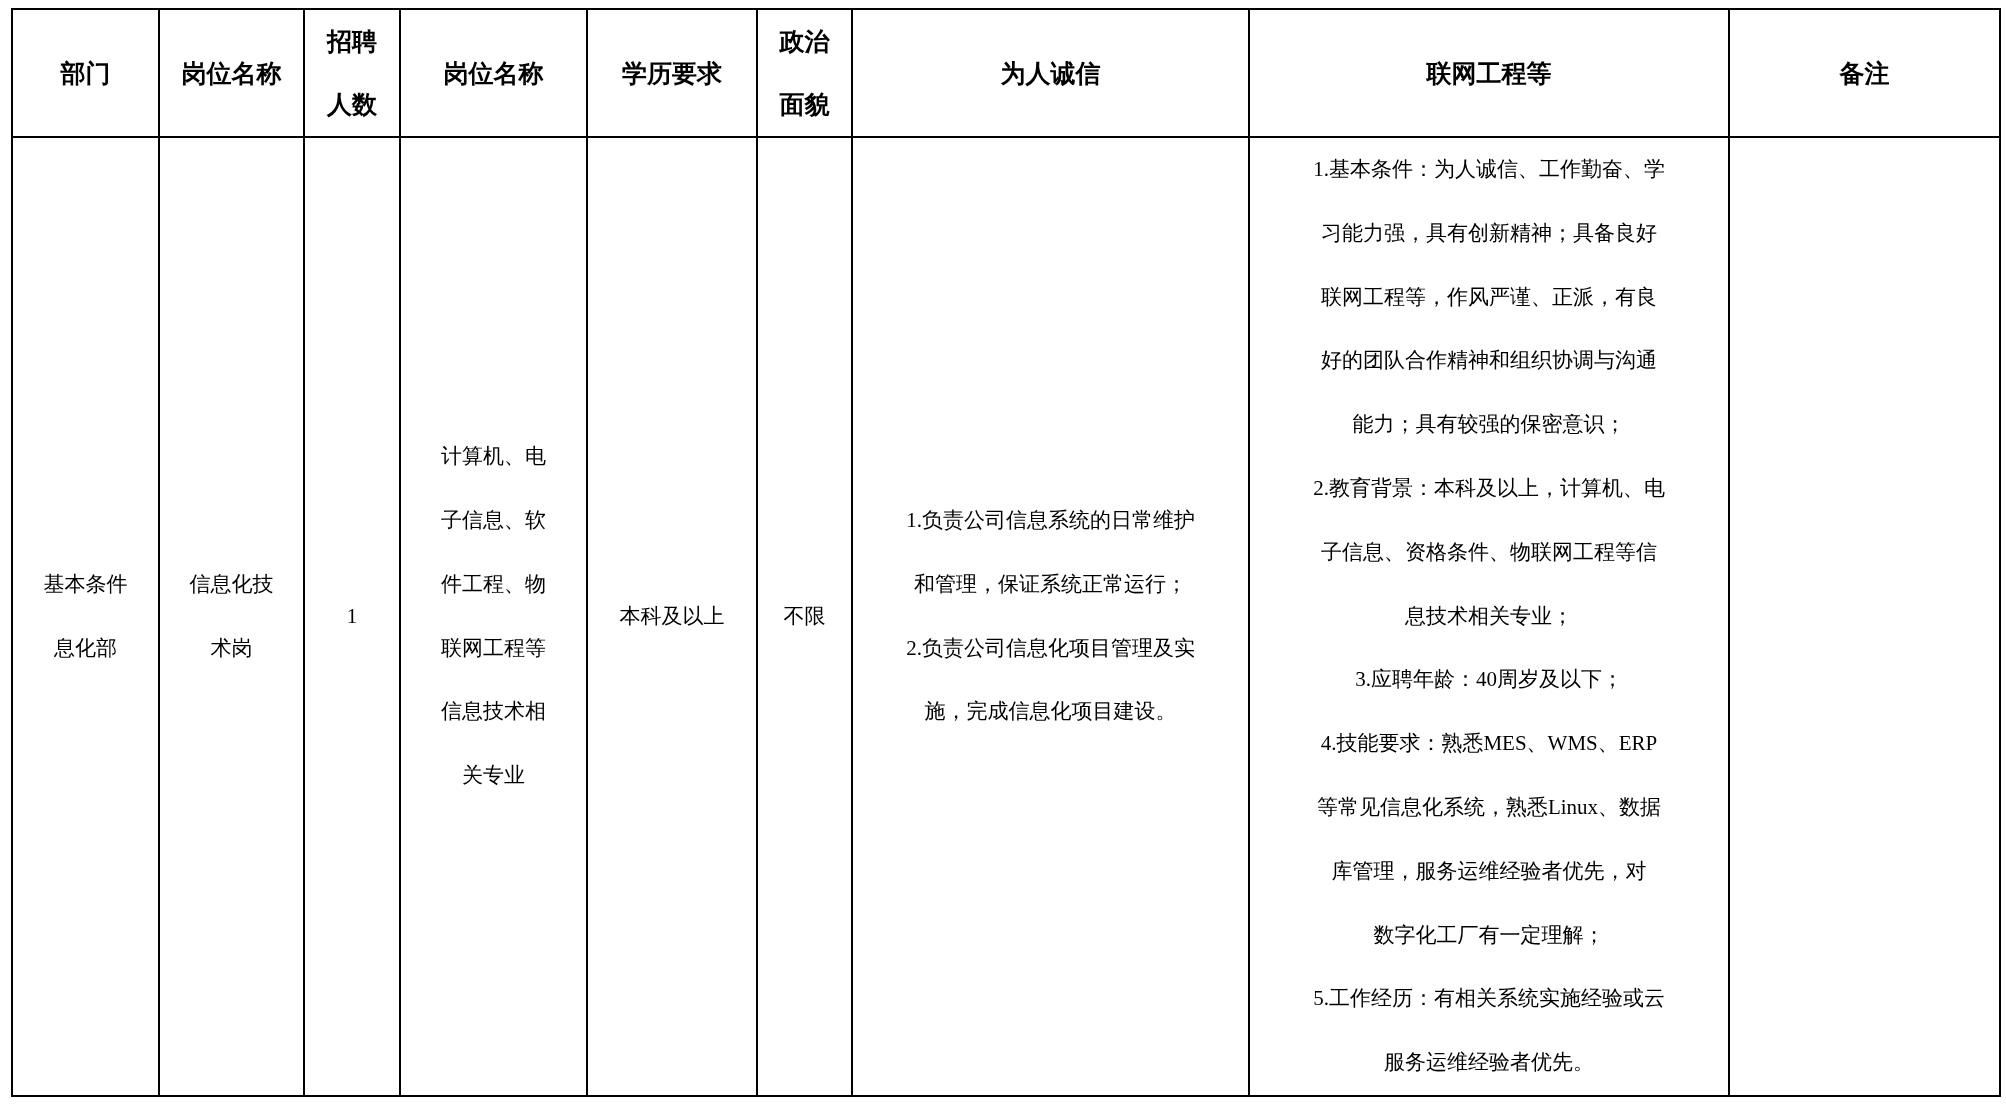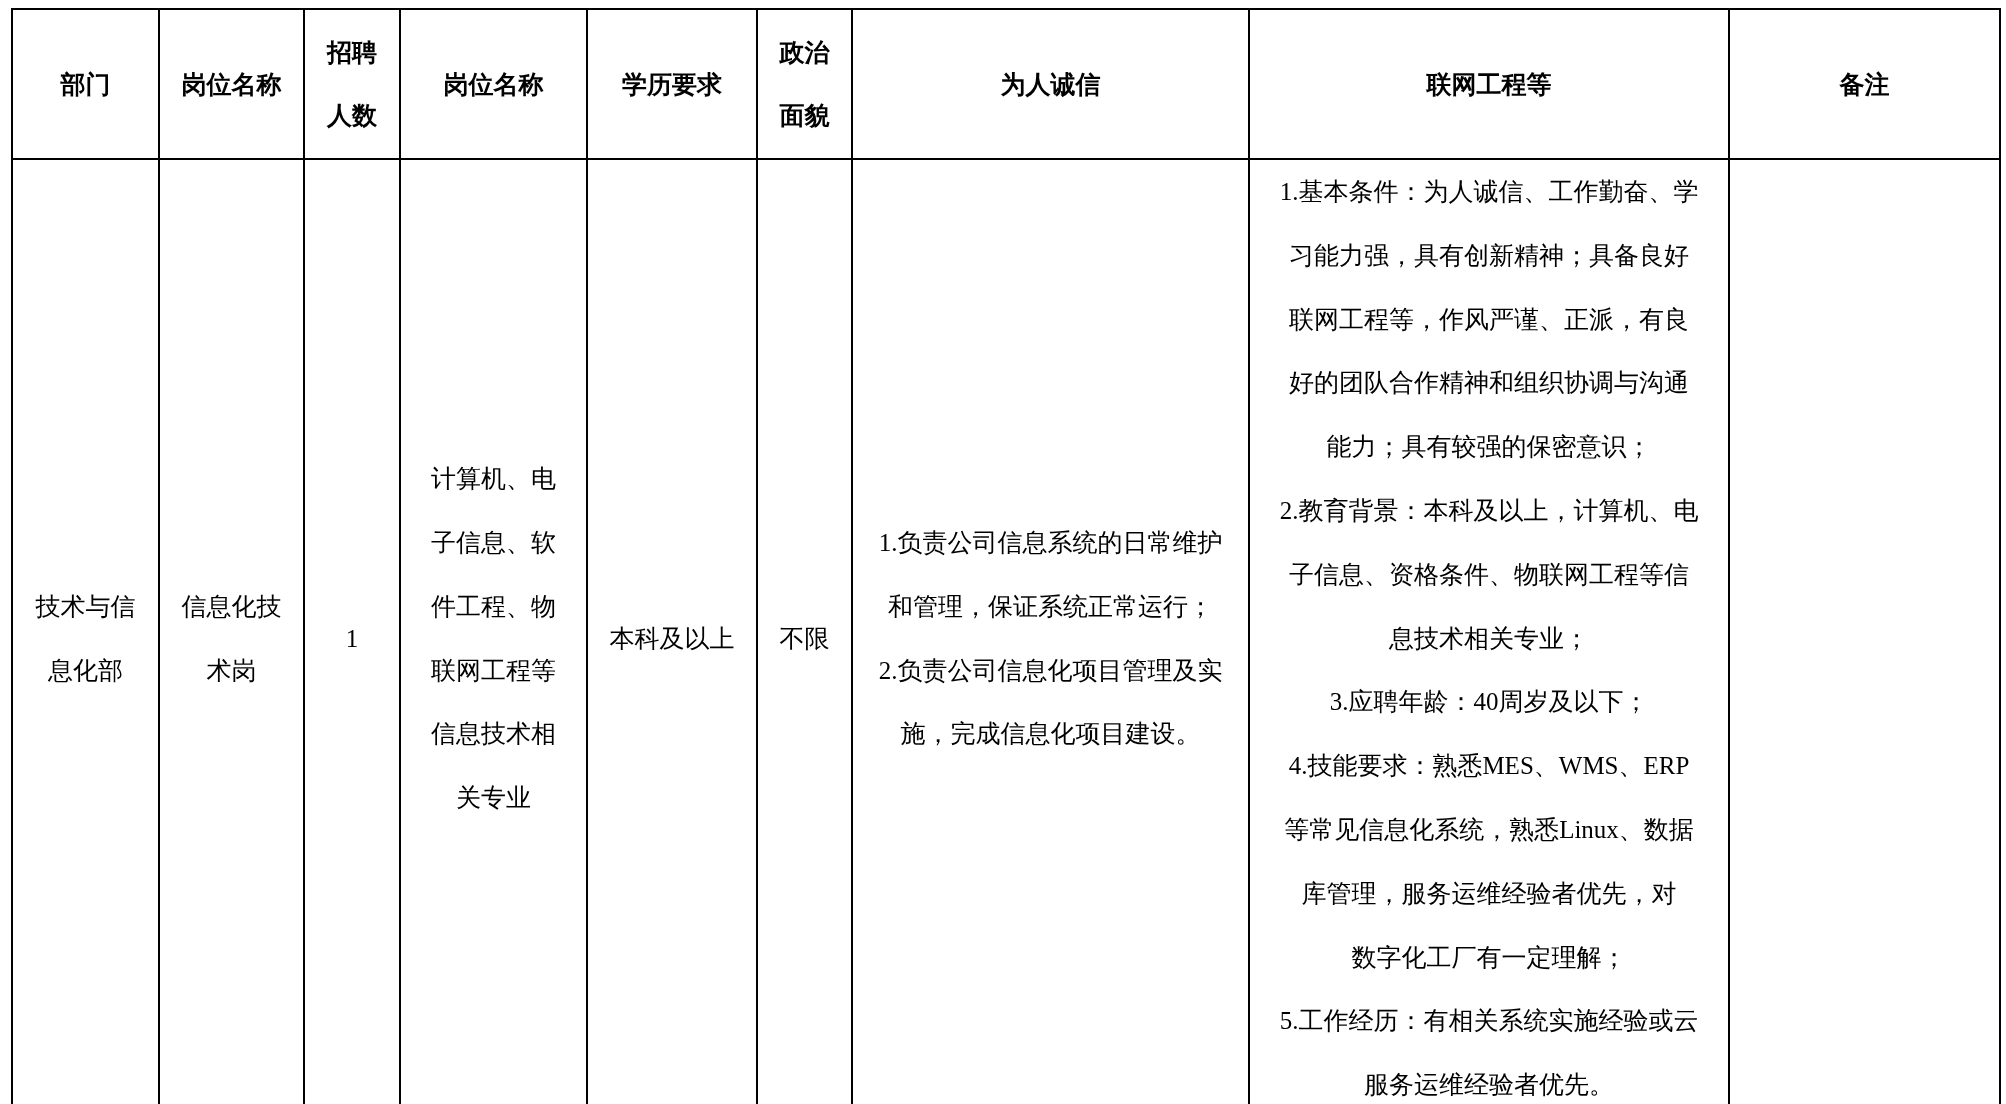--- a/index.html
+++ b/index.html
@@ -23,31 +23,31 @@
       width: 1988px;
     }
     table.job-table td, table.job-table th {
       border: 2.5px solid #000000;
       text-align: center;
       vertical-align: middle;
       padding: 0 6px;
       box-sizing: border-box;
     }
     table.job-table th {
-      height: 150px;
+      height: 128px;
       font-family: "Liberation Sans", "DejaVu Sans", sans-serif;
       font-weight: bold;
       font-size: 25px;
       line-height: 63px;
     }
     table.job-table td {
       height: 959px;
       font-family: "Liberation Serif", "DejaVu Serif", serif;
       font-weight: normal;
-      font-size: 25px;
+      font-size: 21px;
       line-height: 63.8px;
     }
     .multi-line span {
       display: block;
     }
   </style>
 </head>
 <body>
 
 <table class="job-table">
@@ -91,21 +91,21 @@
         <span>联网工程等</span>
       </th>
       <th class="multi-line">
         <span>备注</span>
       </th>
     </tr>
   </thead>
   <tbody>
     <tr>
       <td class="multi-line">
-        <span>技术与信</span>
+        <span>基本条件</span>
         <span>息化部</span>
       </td>
       <td class="multi-line">
         <span>信息化技</span>
         <span>术岗</span>
       </td>
       <td class="multi-line">
         <span>1</span>
       </td>
       <td class="multi-line">

